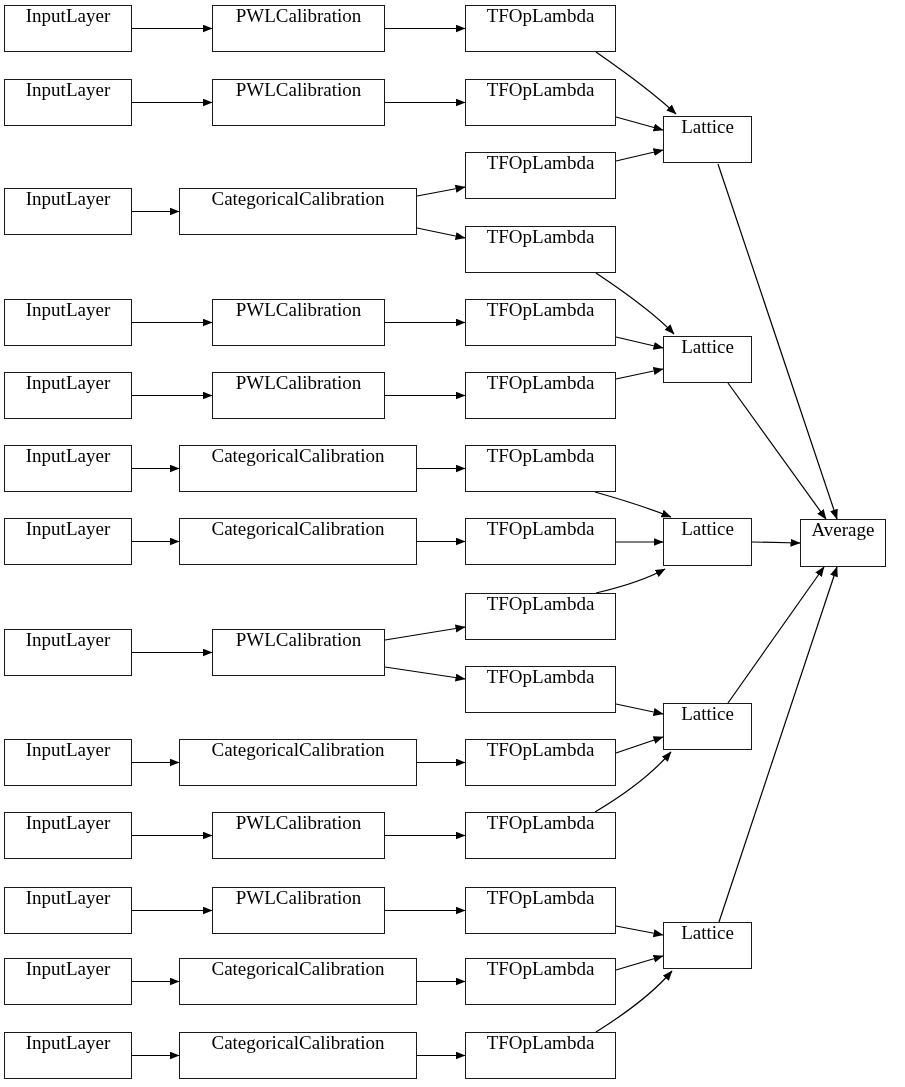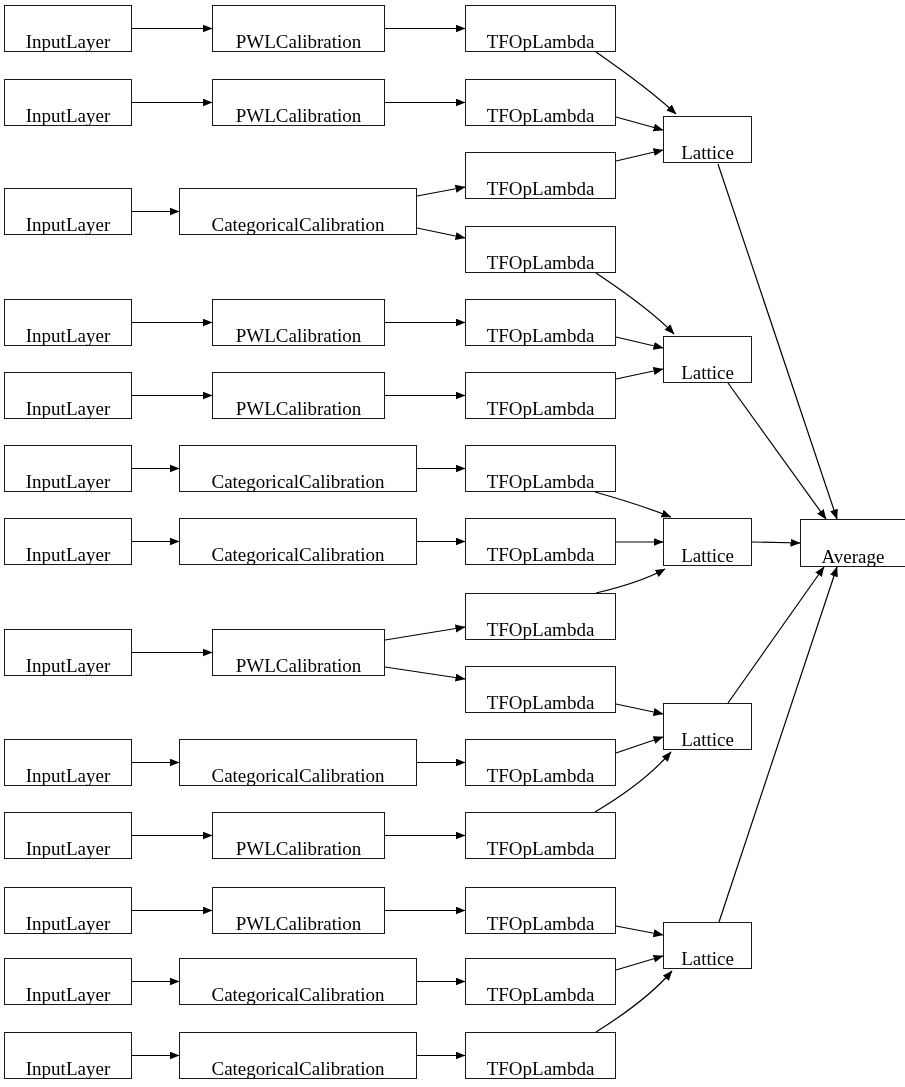--- a/index.html
+++ b/index.html
@@ -10,21 +10,21 @@
     background: #ffffff;
     font-family: "Liberation Serif", "DejaVu Serif", serif;
     overflow: hidden;
   }
   .node {
     position: absolute;
     box-sizing: border-box;
     background: #ffffff;
     border: 1.4px solid #1a1a1a;
     display: flex;
-    align-items: flex-end;
+    align-items: flex-start;
     justify-content: center;
     font-size: 19px;
     line-height: 1;
     color: #000000;
     white-space: nowrap;
   }
   #edge-layer {
     position: absolute;
     left: 0; top: 0;
     width: 905px;
@@ -230,17 +230,17 @@
       </div>
       <div class="node" style="left: 663px; top: 518px; width: 89px; height: 48px;">
         <span>Lattice</span>
       </div>
       <div class="node" style="left: 663px; top: 703px; width: 89px; height: 47px;">
         <span>Lattice</span>
       </div>
       <div class="node" style="left: 663px; top: 922px; width: 89px; height: 47px;">
         <span>Lattice</span>
       </div>
-      <div class="node" style="left: 800px; top: 519px; width: 106px; height: 48px;">
+      <div class="node" style="left: 800px; top: 519px; width: 86px; height: 48px;">
         <span>Average</span>
       </div>
     </div>
 </div>
 
 </body></html>

